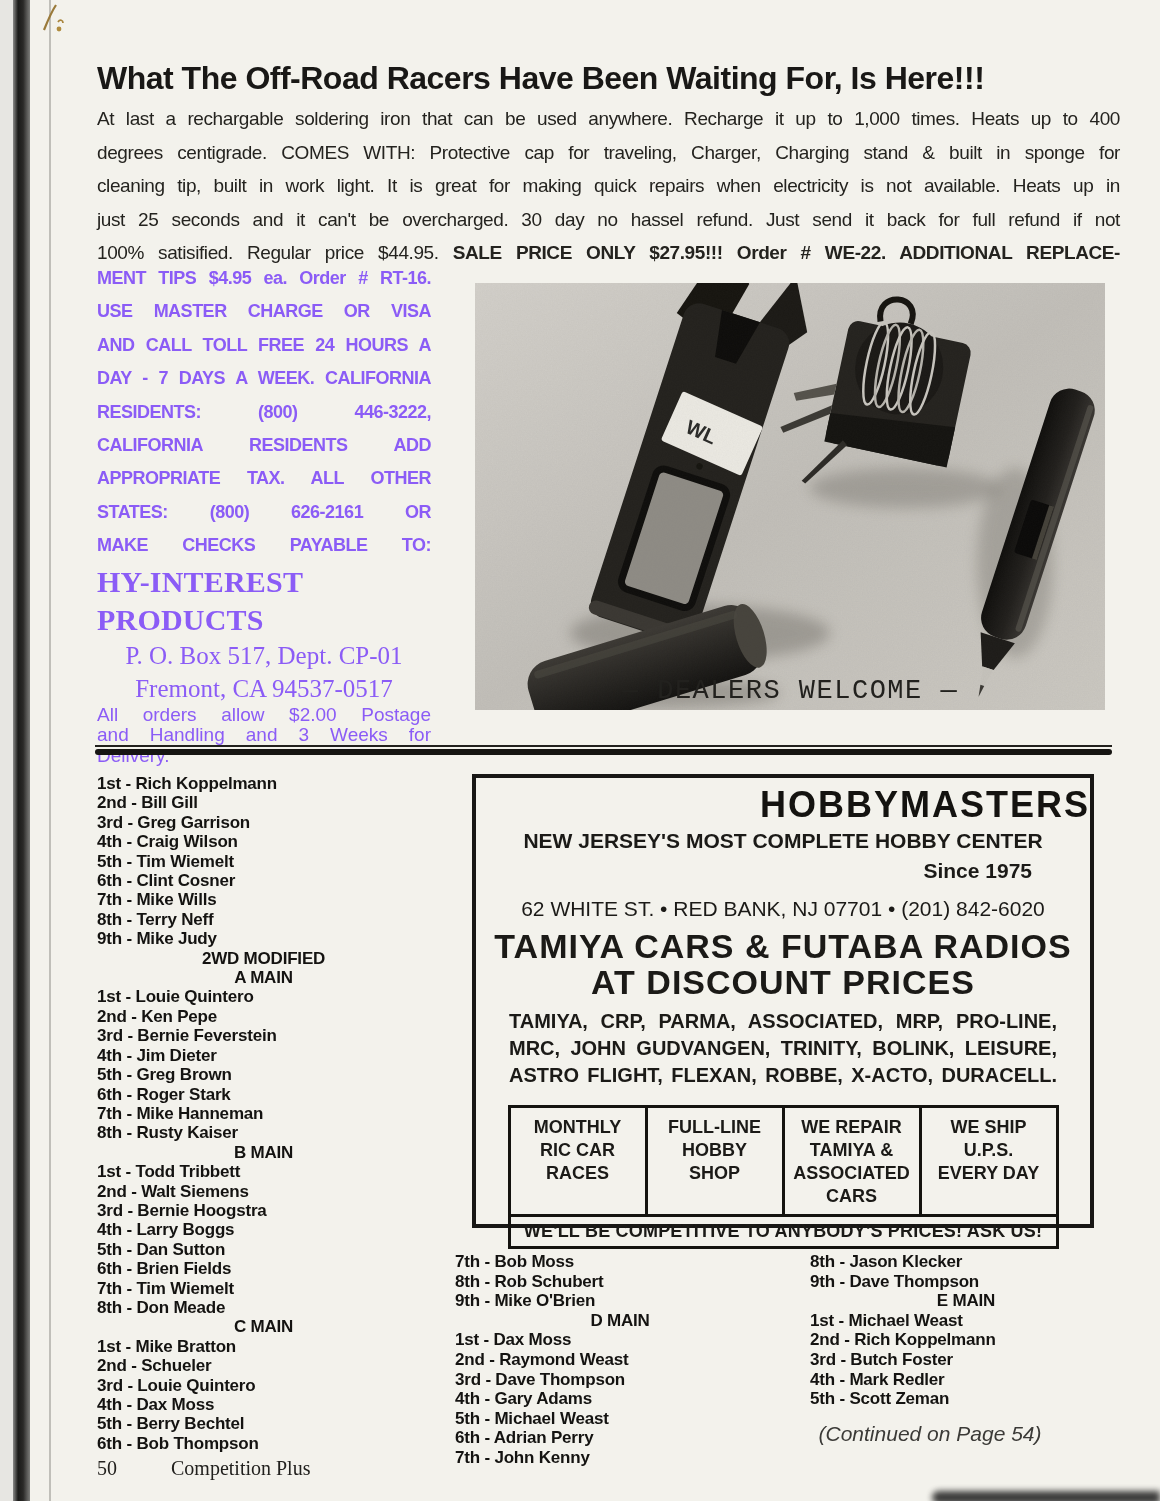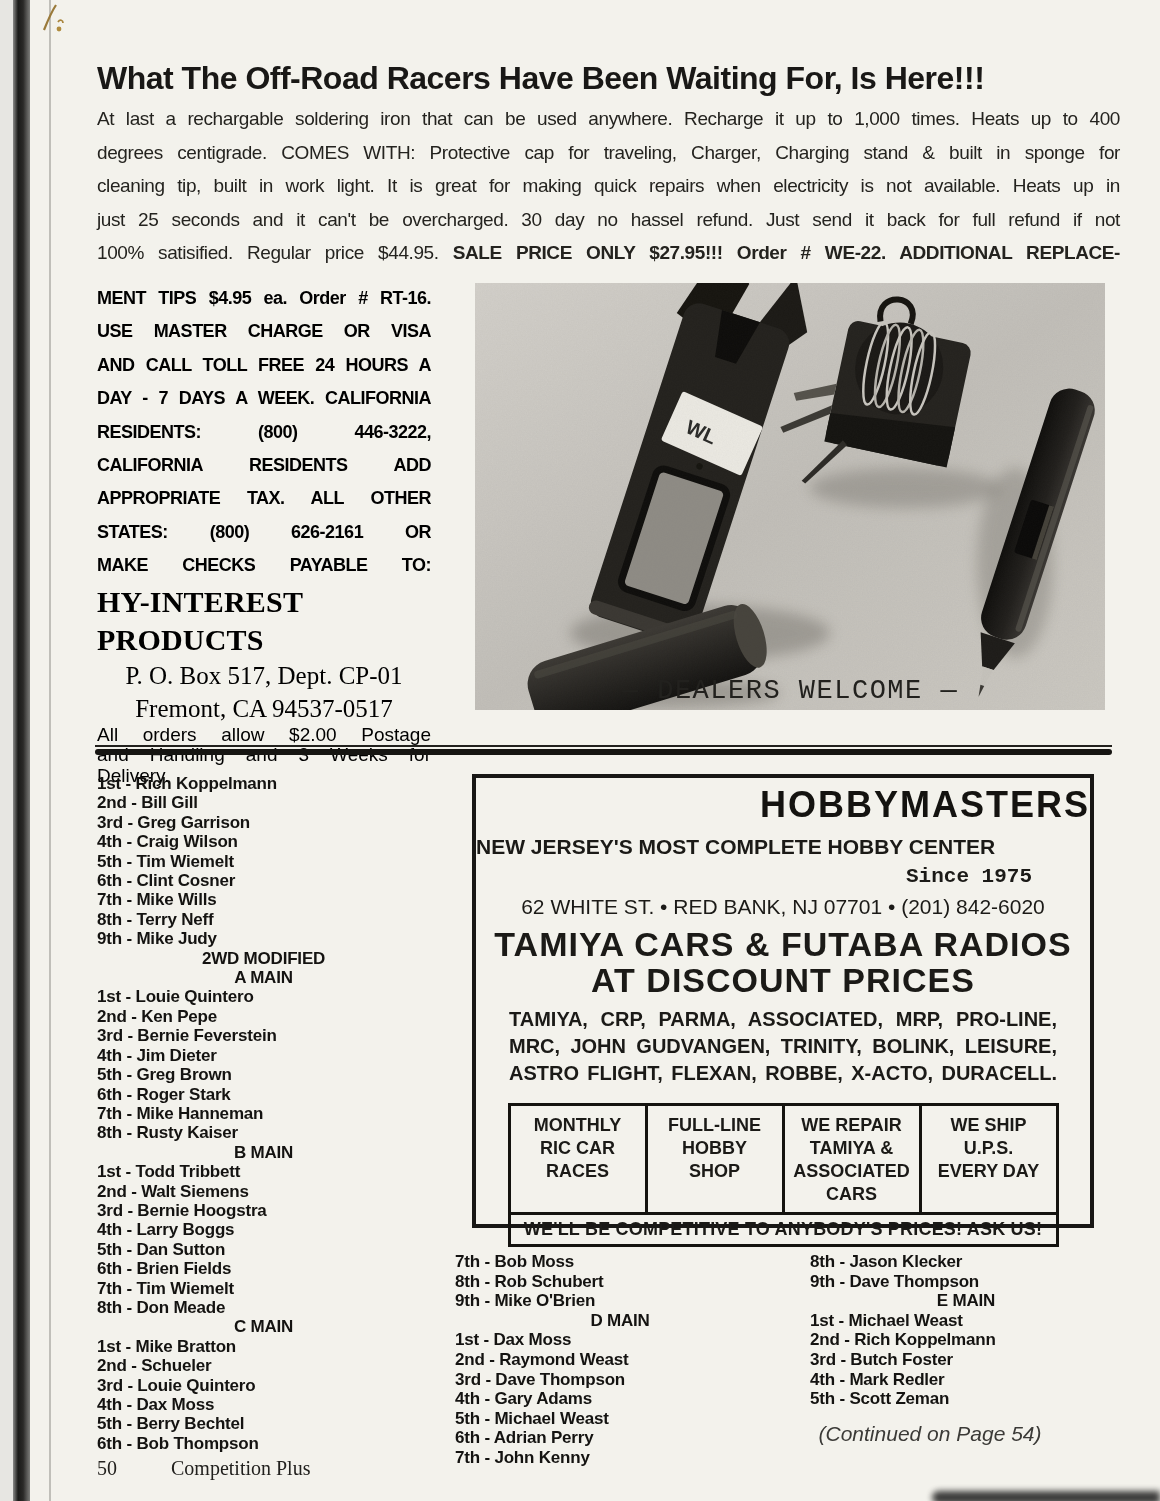--- a/index.html
+++ b/index.html
@@ -13,21 +13,21 @@
   .pen-mark{position:absolute;left:36px;top:2px;width:34px;height:34px;}
   .smudge{position:absolute;left:932px;top:1491px;width:228px;height:13px;background:#1c1c1c;
         border-radius:10px 0 0 10px;filter:blur(3px);opacity:.85;}
   
   .headline{position:absolute;left:97px;top:58px;width:1030px;margin:0;font-size:32px;line-height:40px;
         font-weight:bold;letter-spacing:-0.5px;color:#191816;}
   .intro{position:absolute;left:97px;top:102px;width:1023px;font-size:19px;letter-spacing:-0.4px;color:#24231f;}
   .intro .iline{line-height:33.5px;text-align:justify;text-align-last:justify;}
   .intro .b{font-weight:bold;}
   
-  .order-col{position:absolute;left:97px;top:282px;width:334px;color:#000000;}
+  .order-col{position:absolute;left:97px;top:262px;width:334px;color:#8b5cf6;}
   .order-col .bline{font-weight:bold;font-size:18px;letter-spacing:-0.5px;line-height:33.4px;
         text-align:justify;text-align-last:justify;}
   .company{font-family:"Liberation Serif","DejaVu Serif",serif;font-weight:bold;font-size:30px;
         line-height:38px;letter-spacing:0.2px;}
   .addr{font-family:"Liberation Serif","DejaVu Serif",serif;font-size:25px;line-height:33px;text-align:center;}
   .ship{font-size:19px;line-height:20.6px;text-align:justify;text-align-last:justify;}
   .ship.last{text-align-last:left;}
   
   .photo{position:absolute;left:475px;top:283px;width:630px;height:427px;}
   .photo svg{display:block;width:100%;height:100%;}
@@ -46,23 +46,23 @@
   .rh{text-align:center;}
   .continued{position:absolute;left:774px;top:1422px;width:312px;text-align:center;
         font-style:italic;font-size:21px;color:#3b3a37;}
   .footer{position:absolute;left:97px;top:1457px;font-family:"Liberation Serif","DejaVu Serif",serif;
         font-size:20px;color:#22211e;}
   .footer .num{margin-right:54px;}
   
   .ad-box{position:absolute;left:472px;top:774px;width:622px;height:454px;box-sizing:border-box;
         border:4px solid #181715;padding-top:6px;color:#1b1a17;}
   .ad-name{text-align:right;font-size:36px;font-weight:900;letter-spacing:2px;line-height:42px;color:#141310;}
-  .ad-tagline{font-size:21px;font-weight:bold;line-height:26px;margin-top:8px;}
-  .ad-since{text-align:right;padding-right:58px;font-size:21px;font-weight:bold;line-height:26px;margin-top:4px;font-family:Liberation Mono, monospace;}
-  .ad-address{text-align:center;font-size:21px;line-height:26px;margin-top:4px;}
+  .ad-tagline{text-align:center;font-size:21px;font-weight:bold;line-height:26px;margin-top:2px;}
+  .ad-since{text-align:right;padding-right:58px;font-size:21px;font-weight:bold;line-height:26px;margin-top:4px;}
+  .ad-address{text-align:center;font-size:21px;line-height:26px;margin-top:12px;}
   .ad-h1{text-align:center;font-size:34px;font-weight:bold;letter-spacing:1px;line-height:36px;margin-top:6px;}
   .ad-h2{text-align:center;font-size:34px;font-weight:bold;letter-spacing:1px;line-height:36px;}
   .ad-brands{width:548px;margin:8px auto 0;}
   .ad-brands .brline{font-size:20px;font-weight:bold;line-height:27px;text-align:justify;text-align-last:justify;}
   .ad-table{width:551px;margin:16px auto 0;border:3px solid #14130f;box-sizing:border-box;}
   .ad-cells{display:flex;}
   .ad-cell{flex:1;border-right:3px solid #14130f;text-align:center;white-space:pre-line;
         font-weight:bold;font-size:18px;line-height:23px;padding:8px 1px 6px;min-height:92px;}
   .ad-cell:last-child{border-right:none;}
   .ad-strip{border-top:3px solid #14130f;text-align:center;font-weight:bold;font-size:18px;

